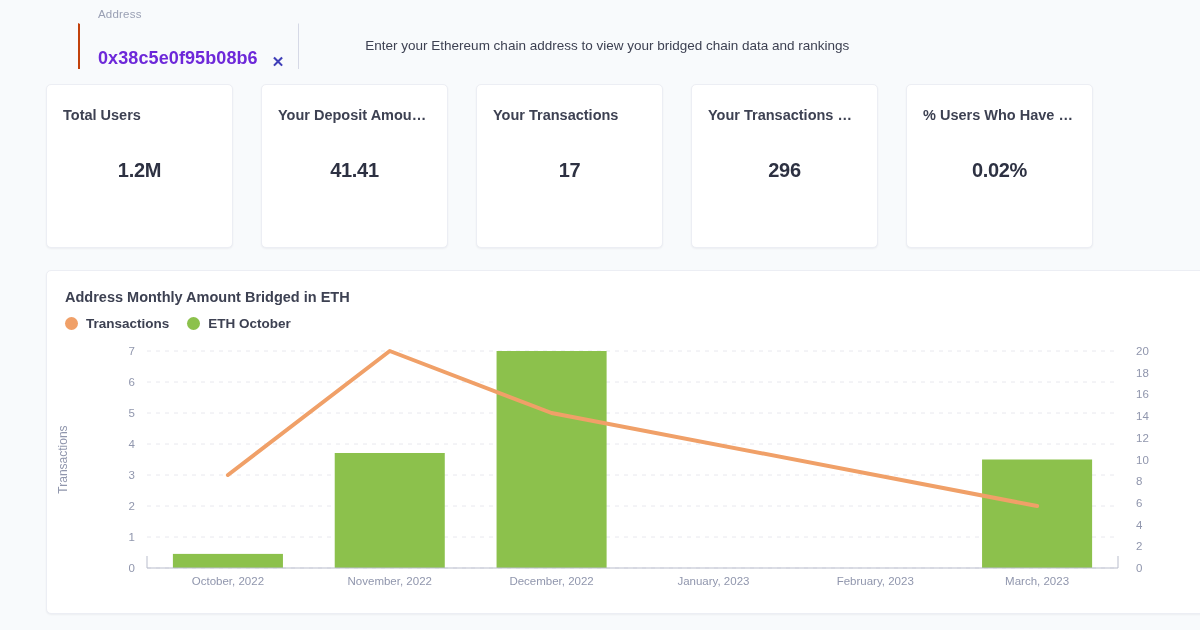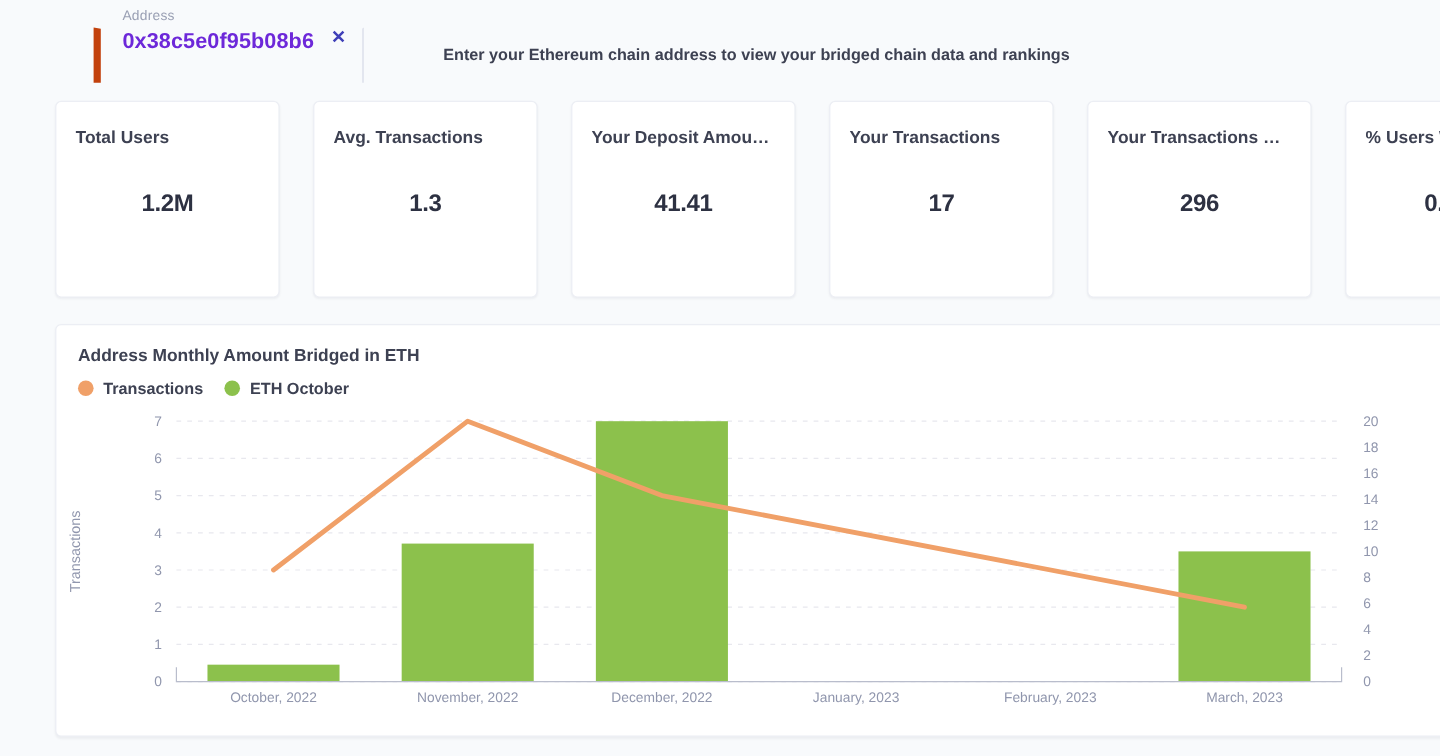--- a/index.html
+++ b/index.html
@@ -14,24 +14,24 @@
   .topbar {
     position: relative;
     height: 84px;
     padding-left: 78px;
     display: flex;
     align-items: center;
   }
   .addr-field {
     position: relative;
     display: flex;
-    align-items: flex-start;
+    align-items: flex-end;
     height: 46px;
     padding: 0 14px 0 18px;
-    border-left: 6px solid #c2410c;
+    border-left: 2px solid #c2410c;
     border-right: 1px solid #d6d9e6;
     border-top: 1px solid transparent;
     margin-top: 8px;
   }
   .addr-label {
     position: absolute;
     top: -16px; left: 18px;
     font-size: 11.5px;
     color: #9aa0b4;
     letter-spacing: .2px;
@@ -48,21 +48,20 @@
     font-weight: bold;
     color: #3f3fb8;
     cursor: pointer;
     line-height: 1;
   }
   .addr-hint {
     margin-left: 66px;
     font-size: 13.5px;
     color: #3d4152;
     margin-top: 6px;
-    font-weight: bold;
   }
 
   
   .cards {
     display: flex;
     gap: 28px;
     padding: 0 0 0 46px;
     height: 164px;
   }
   .card {
@@ -137,24 +136,20 @@
     <span class="addr-value">0x38c5e0f95b08b6</span>
     <span class="addr-clear">✕</span>
   </div>
   <div class="addr-hint">Enter your Ethereum chain address to view your bridged chain data and rankings</div>
 </div>
 
 <div class="cards">
   <div class="card">
     <div class="card-title">Total Users</div>
     <div class="card-value">1.2M</div>
-  </div>
-  <div class="card">
-    <div class="card-title">Avg. Transactions</div>
-    <div class="card-value">1.3</div>
   </div>
   <div class="card">
     <div class="card-title">Your Deposit Amoun…</div>
     <div class="card-value">41.41</div>
   </div>
   <div class="card">
     <div class="card-title">Your Transactions</div>
     <div class="card-value">17</div>
   </div>
   <div class="card">

